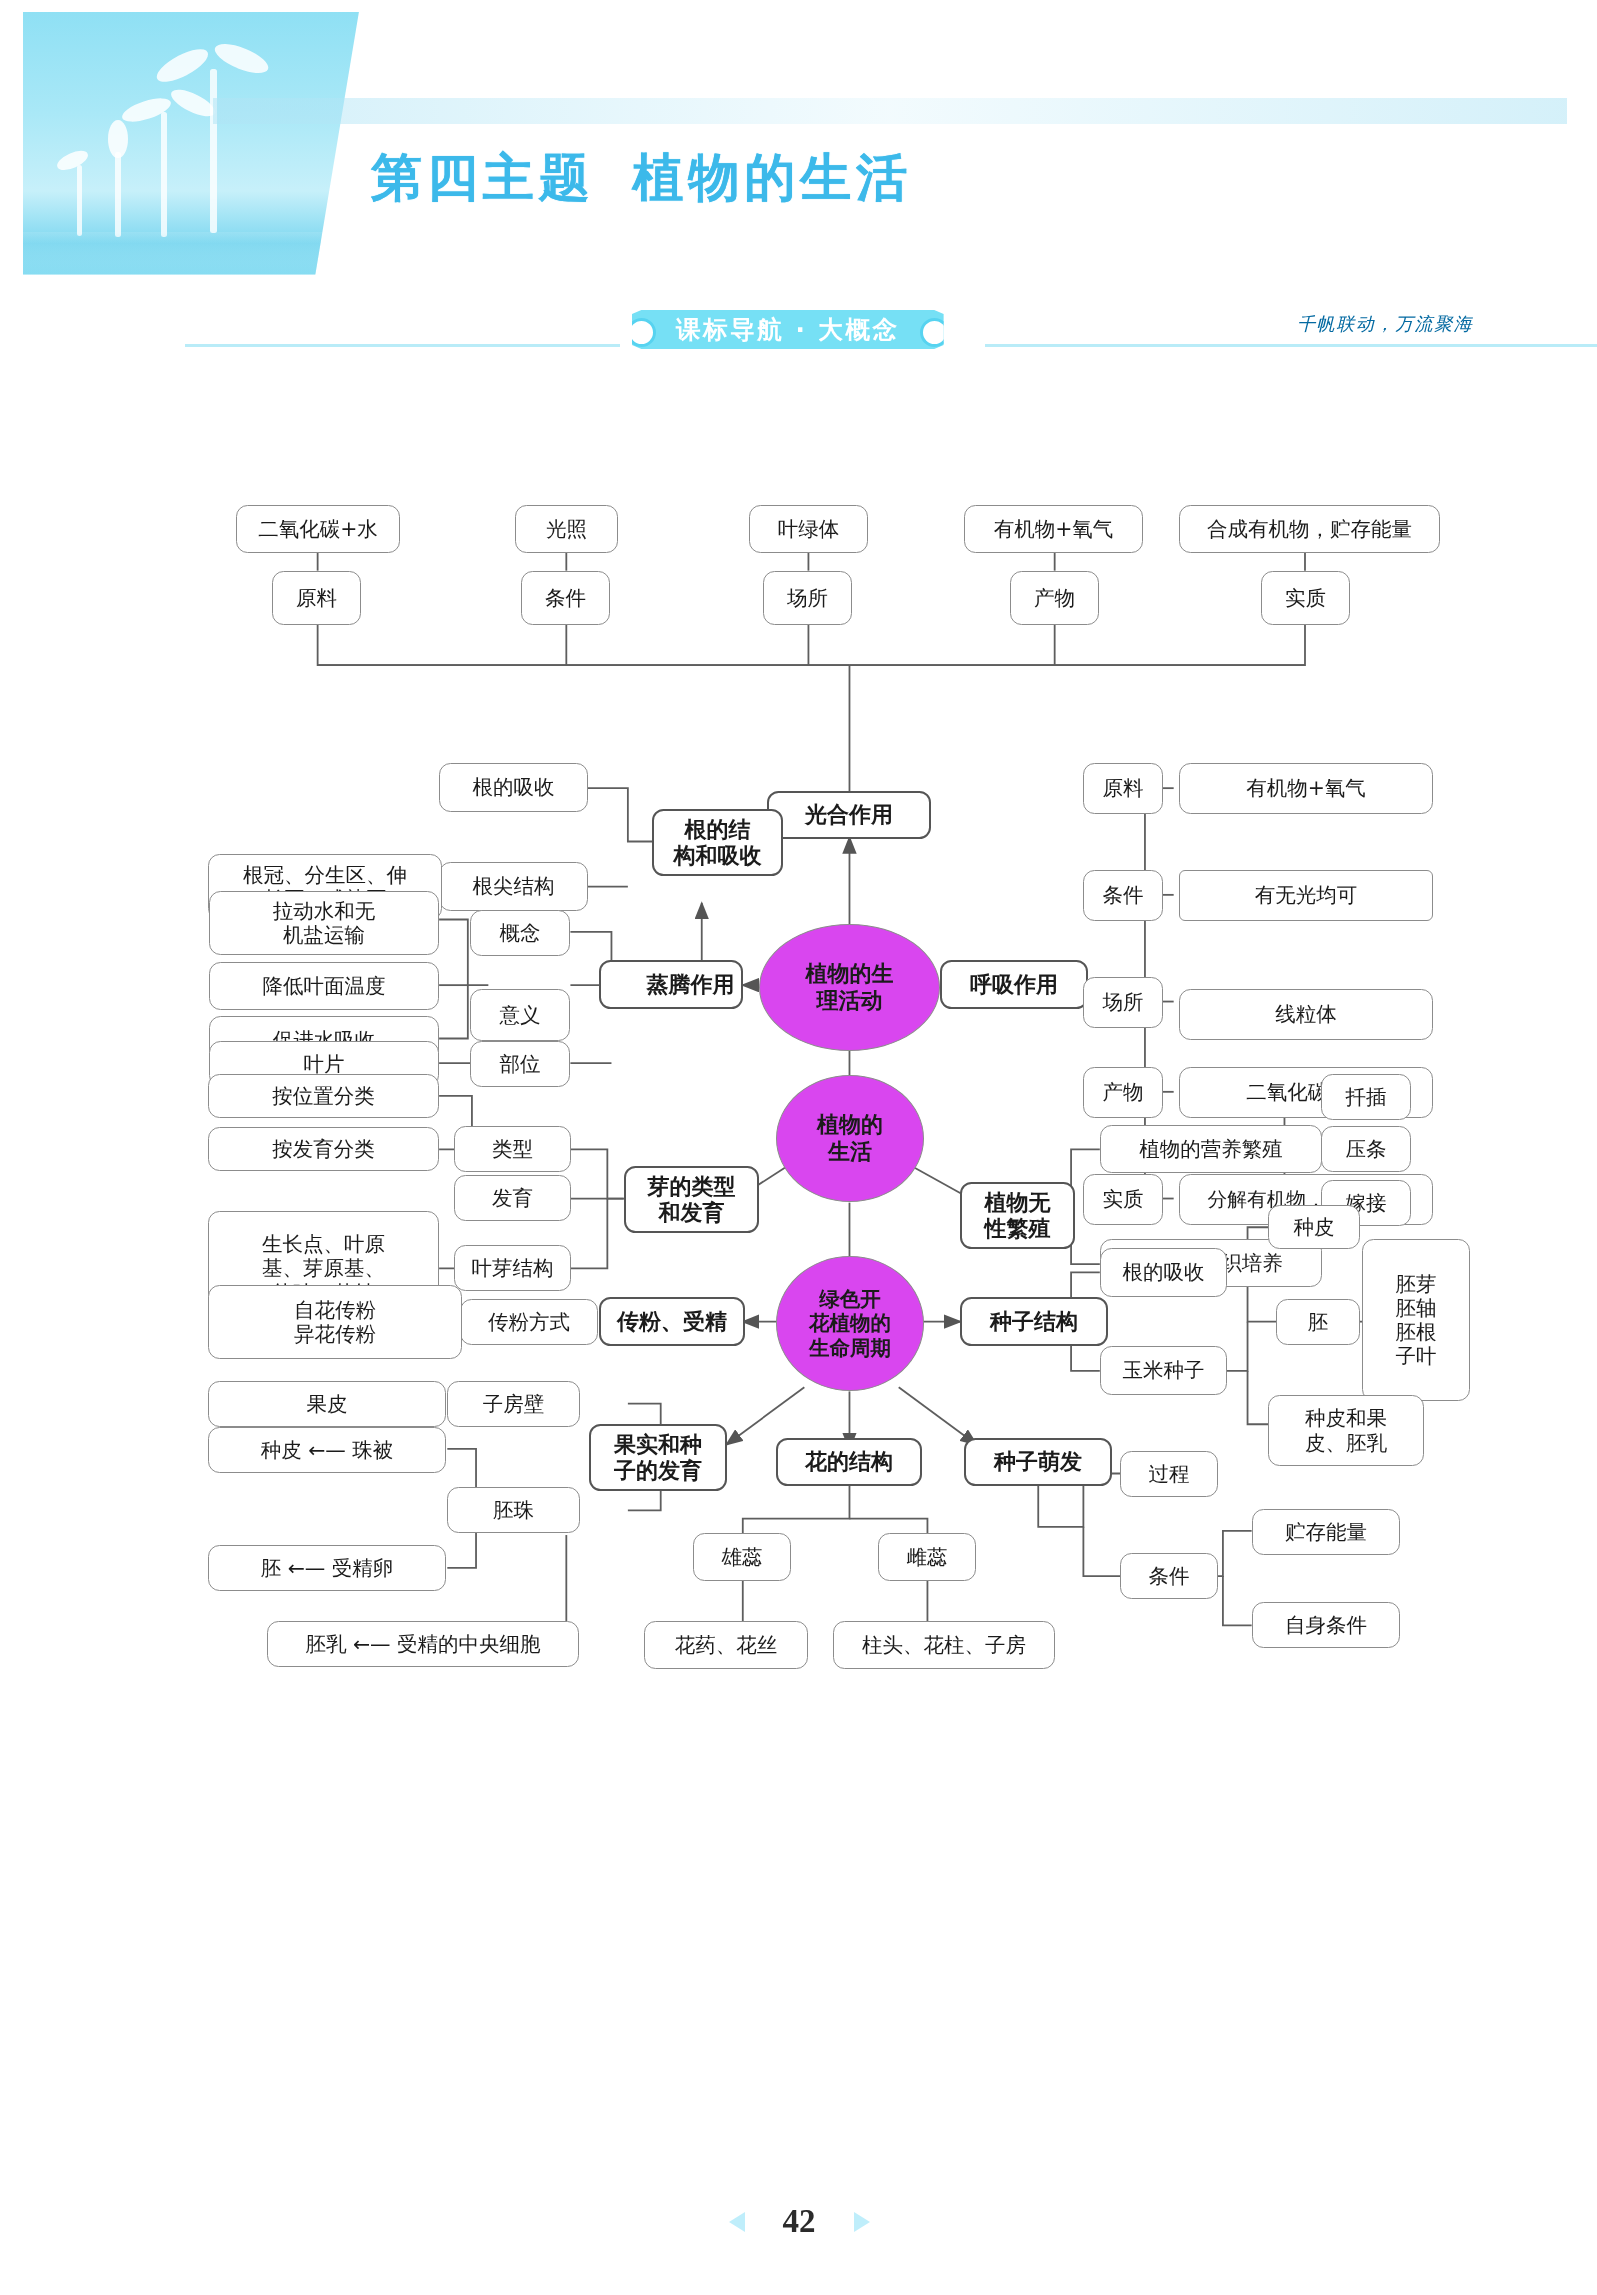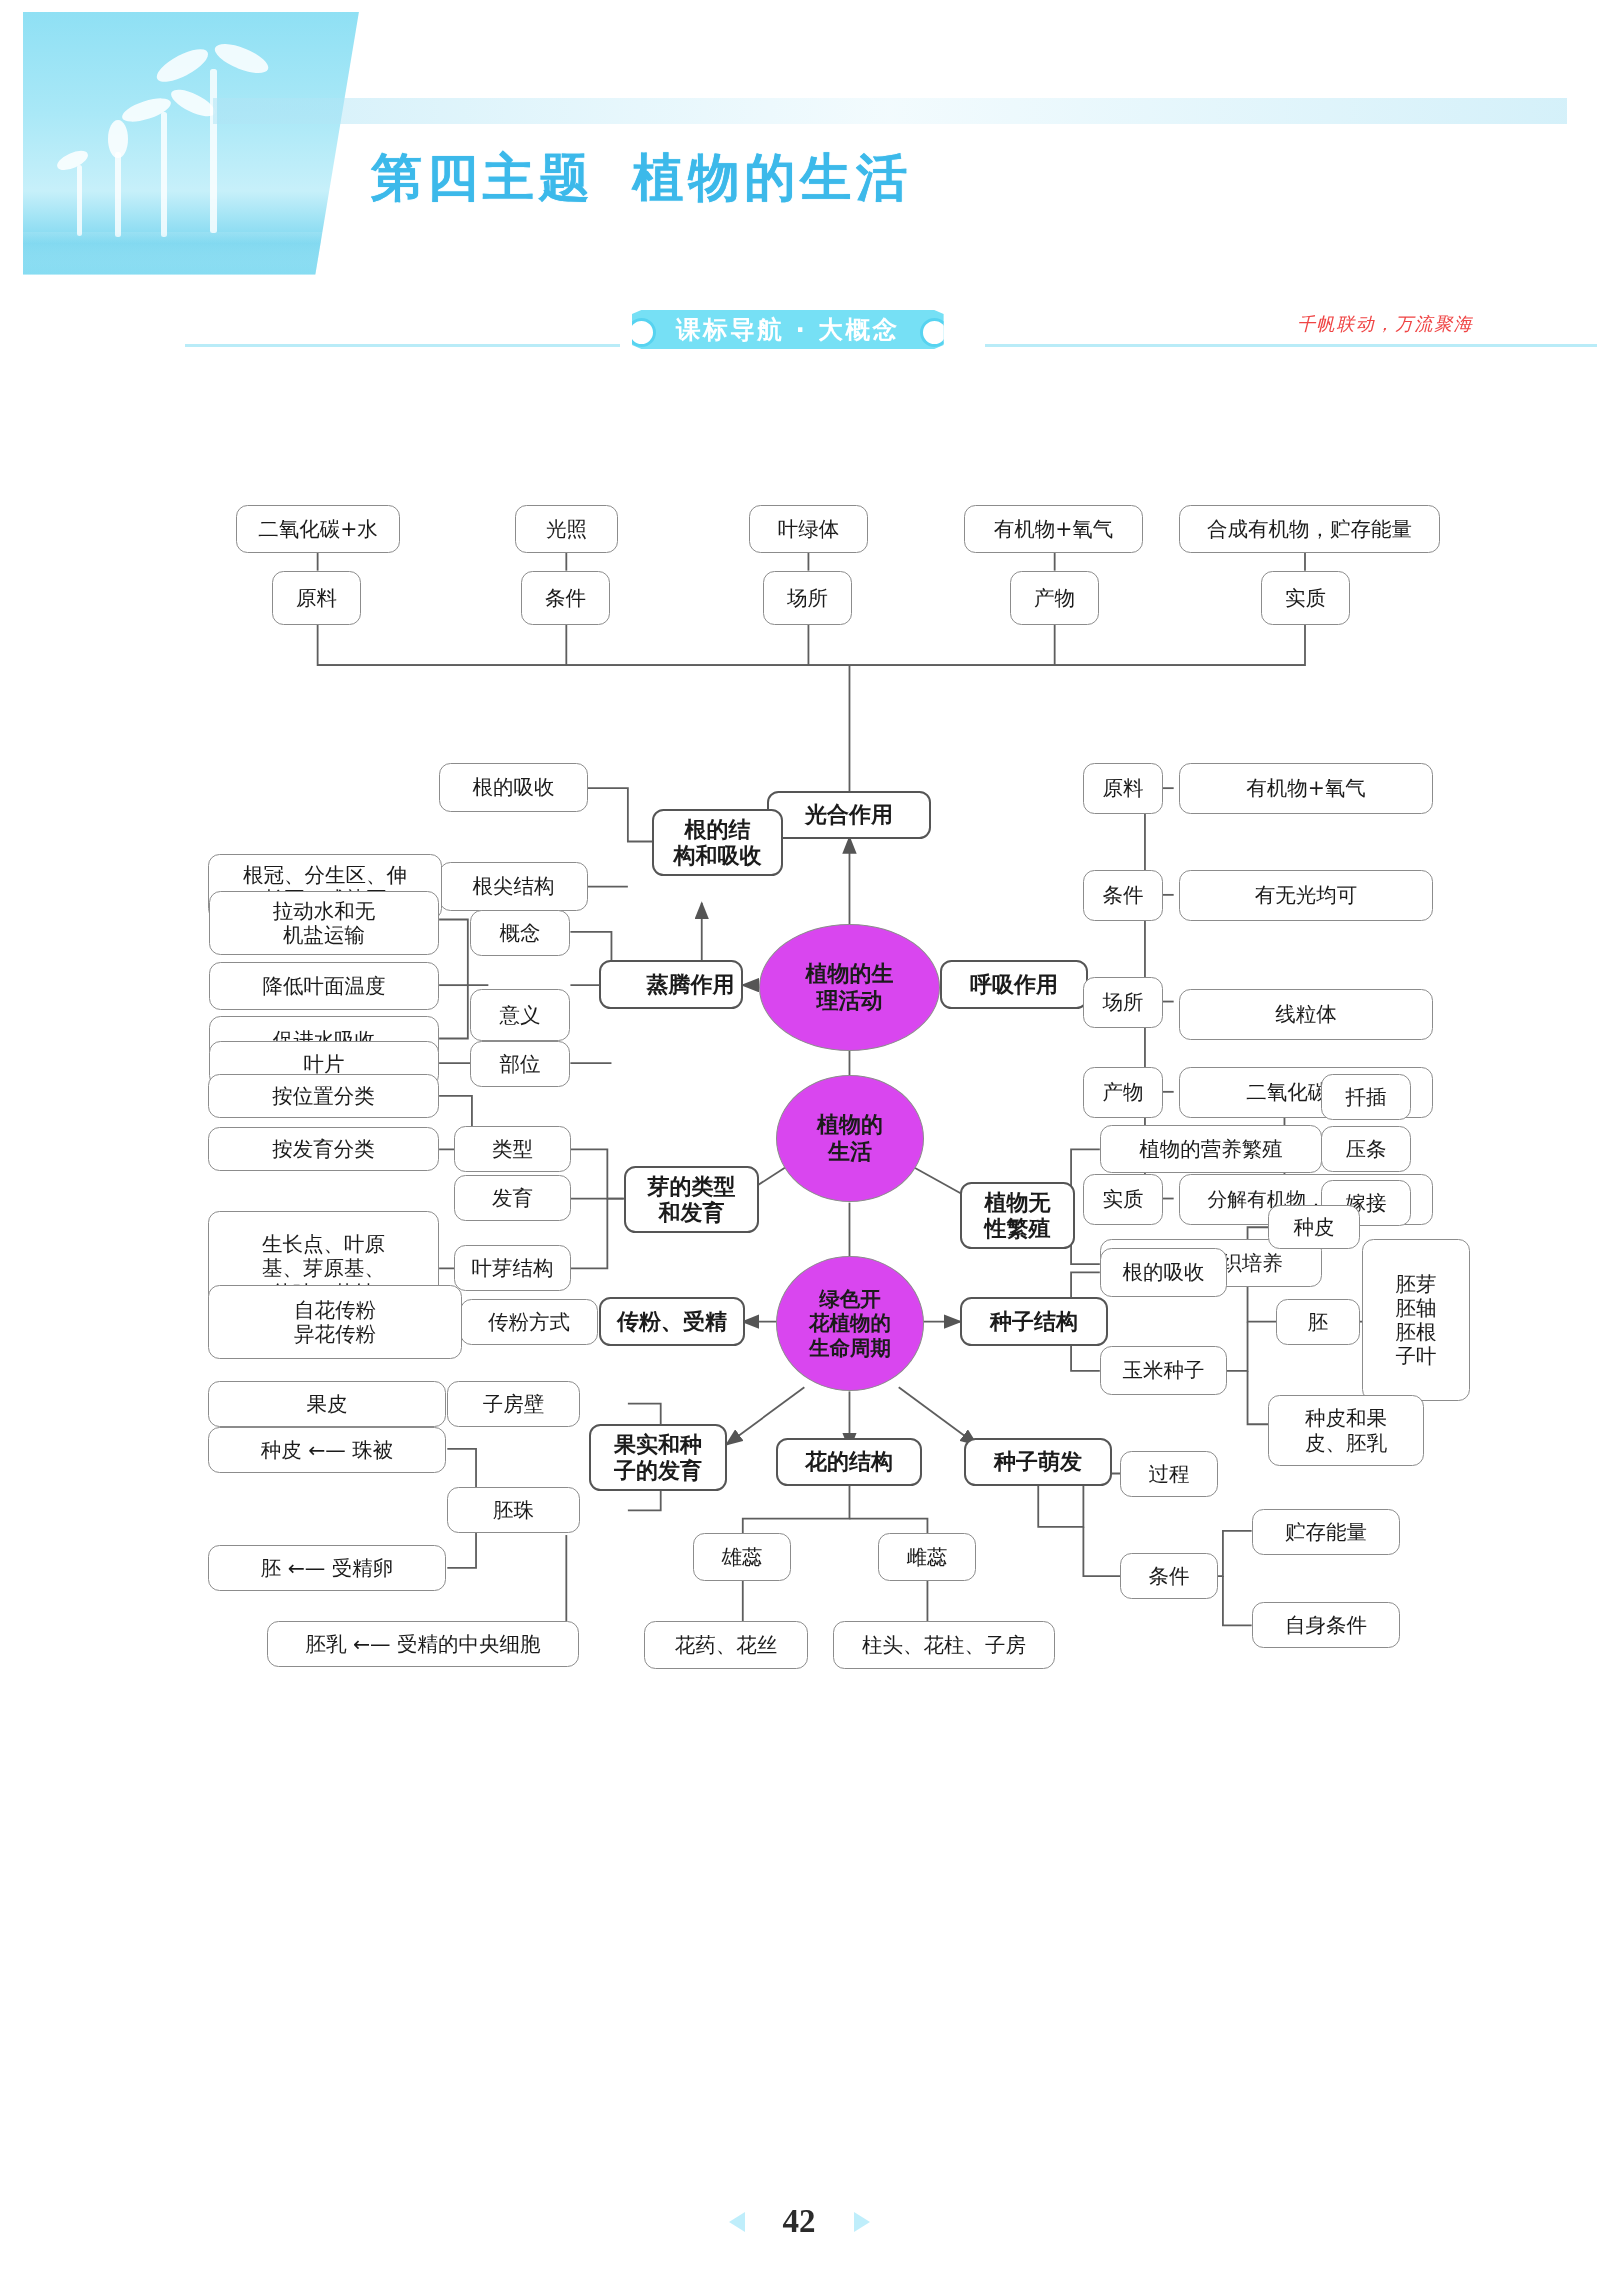--- a/index.html
+++ b/index.html
@@ -36,21 +36,21 @@
     color:#fff;font-size:24.6px;font-weight:bold;letter-spacing:2.5px;
     clip-path:polygon(0 10%,3% 0,97% 0,100% 10%,100% 90%,97% 100%,3% 100%,0 90%);
   }
   .badge-dot{position:absolute;top:8.2px;width:23px;height:23px;border-radius:50%;
     border:3.3px solid #57d3f0;background:#fff;}
   #badge-dot-l{left:-4.9px;}
   #badge-dot-r{right:-4.9px;}
   #badge-line-l{position:absolute;left:-447px;top:34px;width:435px;height:2.5px;background:#b9ecf8;}
   #badge-line-r{position:absolute;left:353px;top:34px;width:886px;height:2.5px;background:#b9ecf8;}
   #badge-motto{
-    position:absolute;left:1297px;top:312px;font-size:18px;color:#ef4444;
+    position:absolute;left:1297px;top:312px;font-size:18px;color:#0369a1;
     font-style:italic;letter-spacing:1.6px;white-space:nowrap;
   }
 
   
   #diagram{position:absolute;left:0;top:427px;width:1598px;height:1699px;}
   #edges{position:absolute;left:0;top:0;width:1598px;height:1699px;}
 
   .node{
     position:absolute;box-sizing:border-box;
     border:1.6px solid #8c8c8c;border-radius:11.5px;background:#fff;
@@ -256,21 +256,21 @@
     <div class="circle" style="left:759px;top:497px;width:181px;height:127px;white-space:pre-line;">植物的生
 理活动</div>
 
     <div class="node bold" style="left:940px;top:533px;width:148px;height:49px;">呼吸作用</div>
     <div class="node small" style="left:1083px;top:336px;width:80px;height:51px;">原料</div>
     <div class="node small" style="left:1083px;top:443px;width:80px;height:51px;">条件</div>
     <div class="node small" style="left:1083px;top:550px;width:80px;height:51px;">场所</div>
     <div class="node small" style="left:1083px;top:640px;width:80px;height:51px;">产物</div>
     <div class="node small" style="left:1083px;top:747px;width:80px;height:51px;">实质</div>
     <div class="node small" style="left:1179px;top:336px;width:254px;height:51px;">有机物+氧气</div>
-    <div class="node small" style="left:1179px;top:443px;width:254px;height:51px;">有无光均可</div>
+    <div class="node small" style="left:1179px;top:443px;width:254px;height:51px;border-radius:6px;">有无光均可</div>
     <div class="node small" style="left:1179px;top:550px;width:254px;height:51px;margin-top:12px;">线粒体</div>
     <div class="node small" style="left:1179px;top:640px;width:254px;height:51px;">二氧化碳+水</div>
     <div class="node thin" style="left:1179px;top:747px;width:254px;height:51px;">分解有机物，释放能量</div>
 
     <div class="circle" style="left:776px;top:648px;width:148px;height:127px;white-space:pre-line;">植物的
 生活</div>
 
     <div class="node small" style="left:208px;top:647px;width:231px;height:44px;">按位置分类</div>
     <div class="node small" style="left:208px;top:700px;width:231px;height:44px;">按发育分类</div>
     <div class="node small" style="left:454px;top:699px;width:117px;height:46px;">类型</div>

